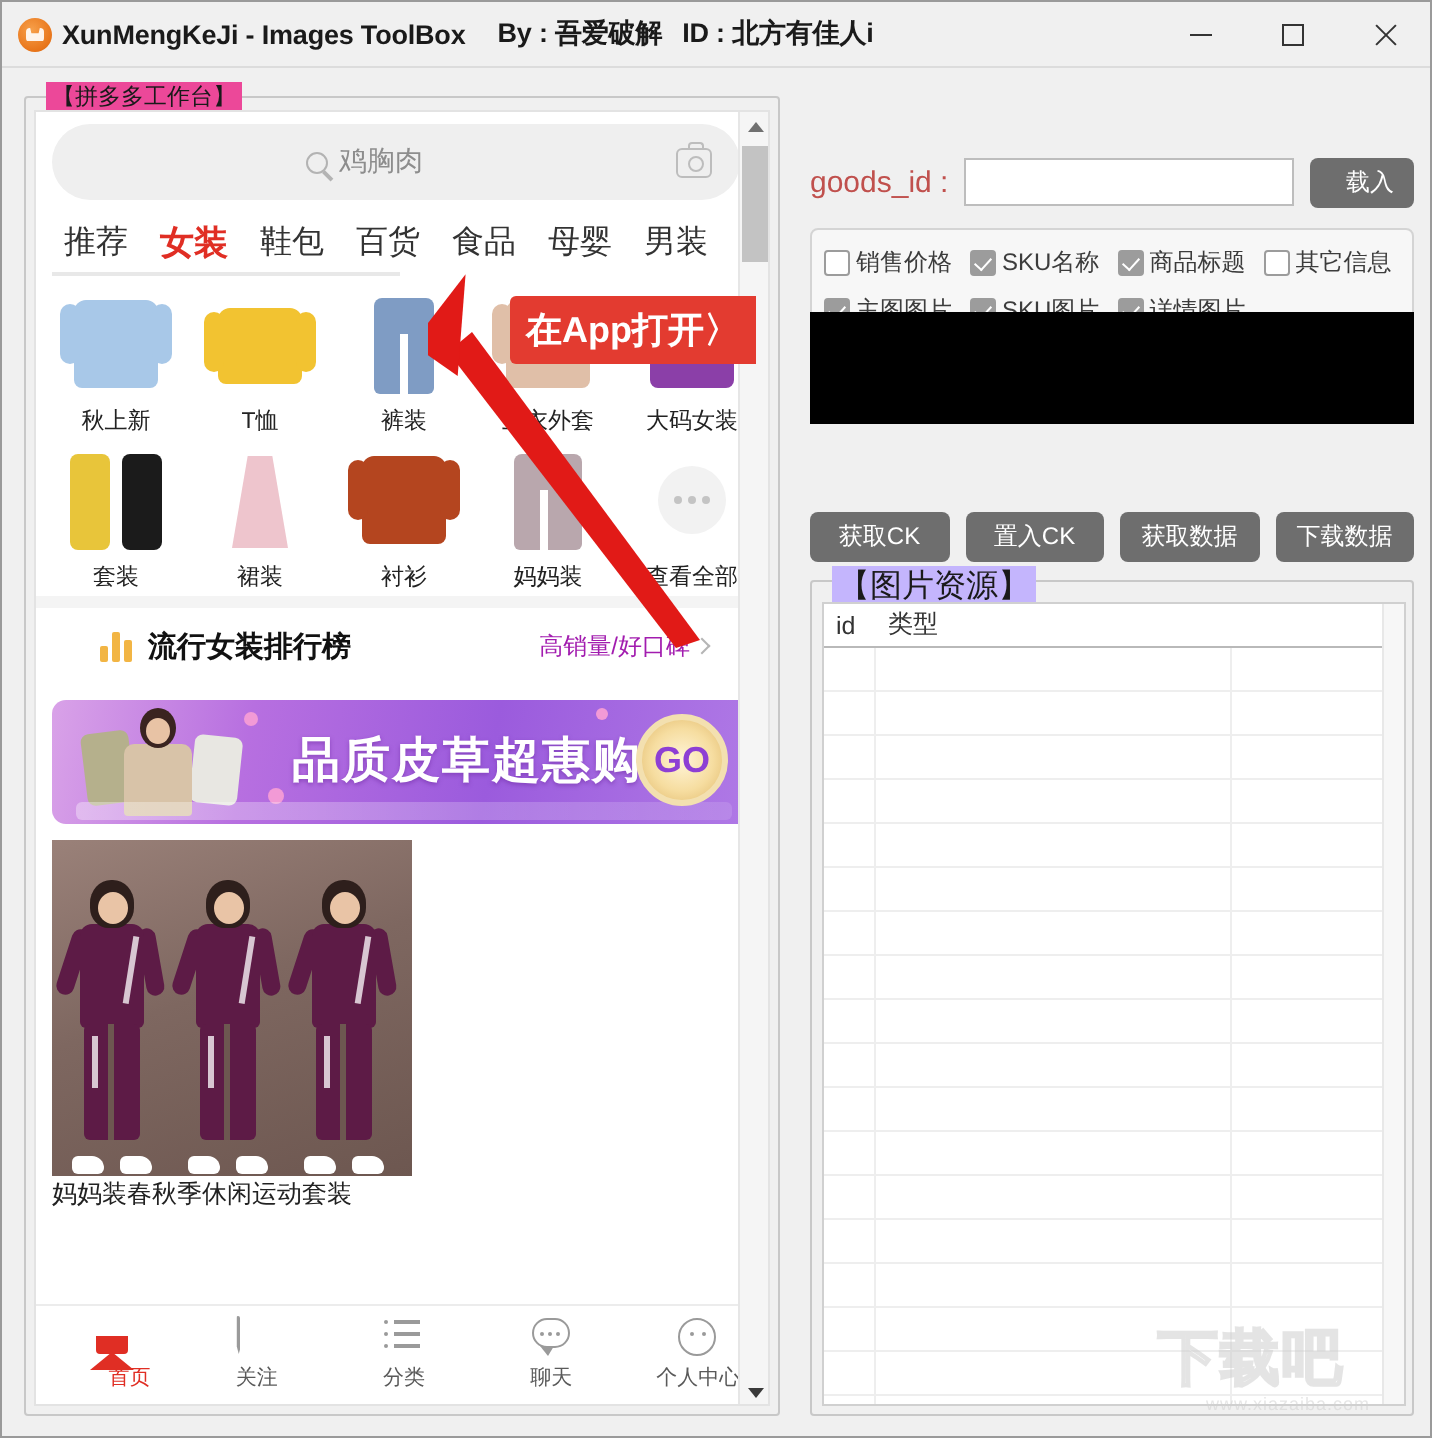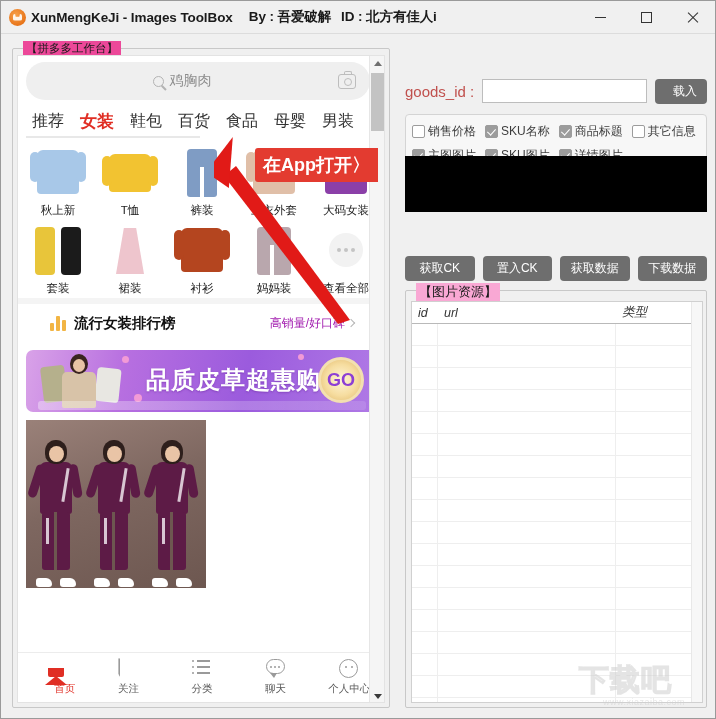--- a/index.html
+++ b/index.html
@@ -525,40 +525,39 @@
   .btnrow .btn { width: 71px; }
 
   .resbox {
     position: absolute; left: 8px; top: 256px;
     width: 302px; height: 418px;
     border: 1px solid #c8c8c8;
     border-radius: 2px;
   }
   .resbox > .gb-title {
     position: absolute; left: 10px; top: -8px;
-    background: #f9a8d4; padding: 0 3px;
-    font-size: 13px; color: #1a1a1a;
+    background: #c4b5fd; padding: 0 3px;
+    font-size: 16px; color: #1a1a1a;
   }
   .table {
     position: absolute; left: 5px; top: 10px;
     width: 292px; height: 402px;
     background: #fff;
     border: 1px solid #d0d0d0;
     overflow: hidden;
   }
   .thead {
     display: flex; height: 22px;
     border-bottom: 1px solid #b9b9b9;
     background: #fff;
   }
   .th {
     font-size: 12.5px; color: #333;
     display: flex; align-items: center;
     padding-left: 6px;
-    font-style: italic;
   }
   .th.c-id  { width: 26px; }
   .th.c-url { width: 178px; }
   .th.c-typ { flex: 1; }
   .trow { display: flex; height: 22px; border-bottom: 1px solid #eeeeee; }
   .td { border-right: 1px solid #eeeeee; }
   .td.c-id  { width: 26px; }
   .td.c-url { width: 178px; }
   .td.c-typ { flex: 1; border-right: none; }
 
@@ -778,20 +777,21 @@
                 <span class="ma l"></span>
                 <span class="ma r"></span>
                 <span class="mt"></span>
                 <span class="mp"></span>
                 <span class="mh"></span>
                 <span class="mf"></span>
                 <span class="ms l"></span>
                 <span class="ms r"></span>
               </div>
           </div>
+          <div class="product-title">妈妈装春秋季休闲运动套装</div>
         </div>
 
         <div class="bottomnav">
           <div class="navitem active">
             <span class="ico"><span class="ico-home"></span></span>
             <span class="navlabel">首页</span>
           </div>
           <div class="navitem">
             <span class="ico"><span class="ico-plus"></span></span>
             <span class="navlabel">关注</span>
@@ -894,21 +894,20 @@
         <button class="btn">置入CK</button>
         <button class="btn">获取数据</button>
         <button class="btn">下载数据</button>
       </div>
 
       <div class="resbox">
         <span class="gb-title">【图片资源】</span>
         <div class="table">
           <div class="thead">
             <span class="th c-id">id</span>
-            <span class="th c-url">url</span>
             <span class="th c-typ">类型</span>
           </div>
           <div id="tbody">
               <div class="trow">
                 <div class="td c-id"></div>
                 <div class="td c-url"></div>
                 <div class="td c-typ"></div>
               </div>
               <div class="trow">
                 <div class="td c-id"></div>

